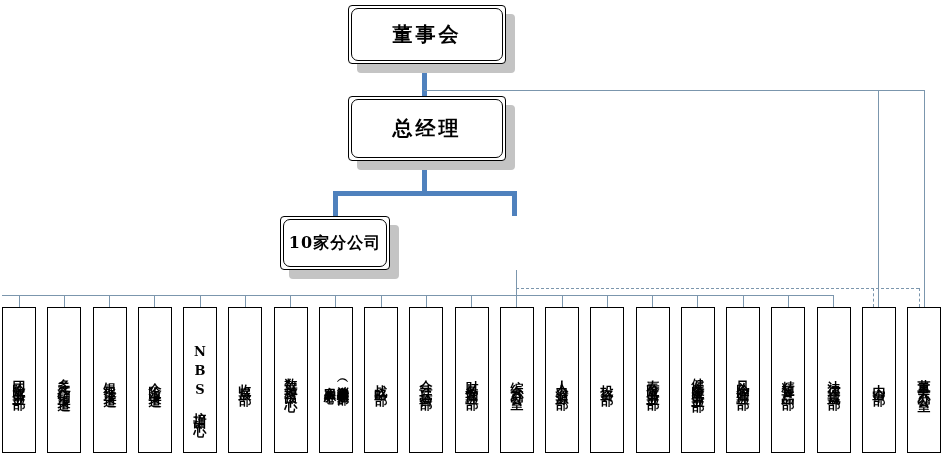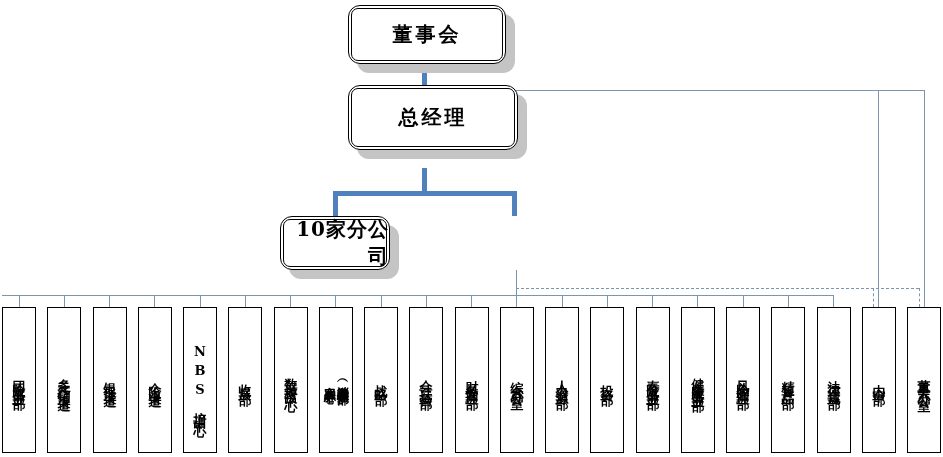--- a/index.html
+++ b/index.html
@@ -24,38 +24,38 @@
   .vline.thin   { width: 0;  border-left: 1px solid var(--thin); }
   .hline.dashed { height: 0; border-top: 1px dashed var(--thin); }
   .vline.dashed { width: 0;  border-left: 1px dashed var(--thin); }
   .hline.thick  { height: 5px; background: var(--thick); }
   .vline.thick  { width: 5px;  background: var(--thick); }
 
   .node {
     position: absolute;
     background: #ffffff;
     border: 1px solid var(--border);
-    border-radius: 12px;
+    border-radius: 4px;
     box-shadow: 9px 9px 0 0 var(--shadow);
     display: flex;
     align-items: center;
     justify-content: center;
     font-weight: bold;
     box-sizing: border-box;
   }
   .node::before {
     content: "";
     position: absolute;
     top: 2px; left: 2px; right: 2px; bottom: 2px;
     border: 1px solid var(--border);
     border-radius: 7px;
     pointer-events: none;
   }
   .node.l1 { font-size: 20px; letter-spacing: 3px; }
-  .node.l2 { font-size: 20px; letter-spacing: 1px; text-align: right; }
+  .node.l2 { font-size: 16px; letter-spacing: 1px; }
 
   .dept {
     position: absolute;
     background: #ffffff;
     border: 1.5px solid var(--border);
     box-sizing: border-box;
     display: flex;
     flex-direction: row;
     align-items: center;
     justify-content: center;
@@ -86,21 +86,21 @@
   <div class="hline thick" style="left:333px; top:191px; width:184px;"></div>
   <div class="vline thick" style="left:333px; top:195px; height:21px;"></div>
   <div class="vline thick" style="left:512px; top:195px; height:21px;"></div>
   <div class="vline thin" style="left:516px; top:270px; height:26px;"></div>
   <div class="hline thin" style="left:2px;   top:295px; width:832px;"></div>
   <div class="hline dashed" style="left:516px; top:288px; width:403px;"></div>
 
   <div class="node l1" style="left:348px; top:5px; width:158px; height:59px;">
     <span>董事会</span>
   </div>
-  <div class="node l1" style="left:348px; top:85px; width:170px; height:65px;">
+  <div class="node l1" style="left:348px; top:96px; width:158px; height:65px;">
     <span>总经理</span>
   </div>
   <div class="node l2" style="left:280px; top:216px; width:110px; height:54px;">
     <span>10家分公司</span>
   </div>
 
   <div>
       <div class="vline thin" style="left: 19px; top: 295px; height: 12px;"></div>
       <div class="dept" style="left: 2px; top: 307px; width: 34px; height: 146px;">
         <span class="vtext">团险事业部</span>

